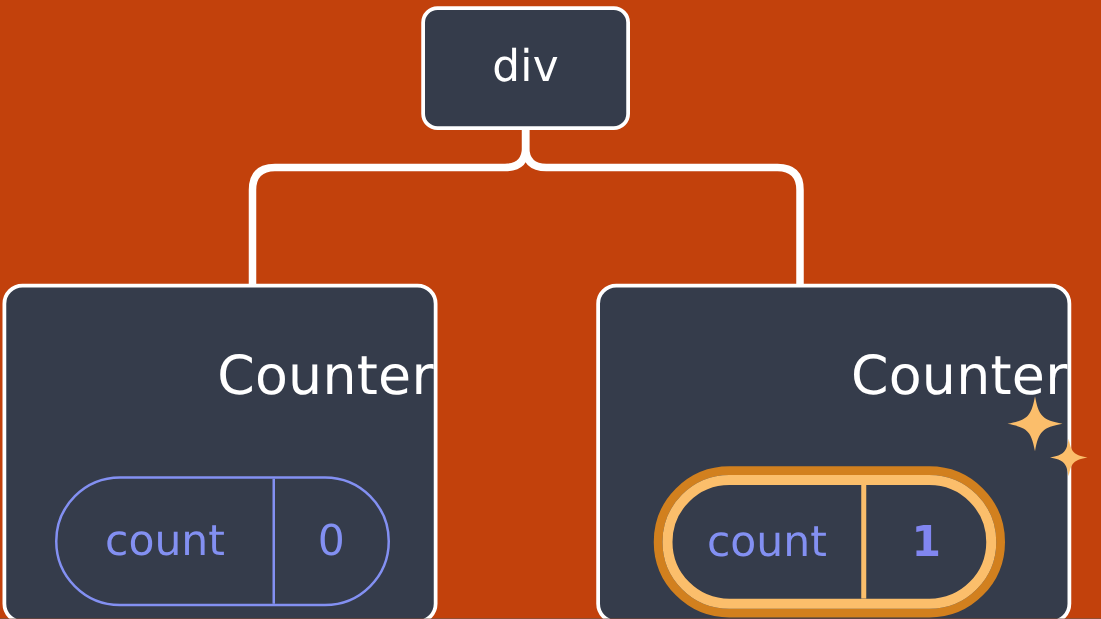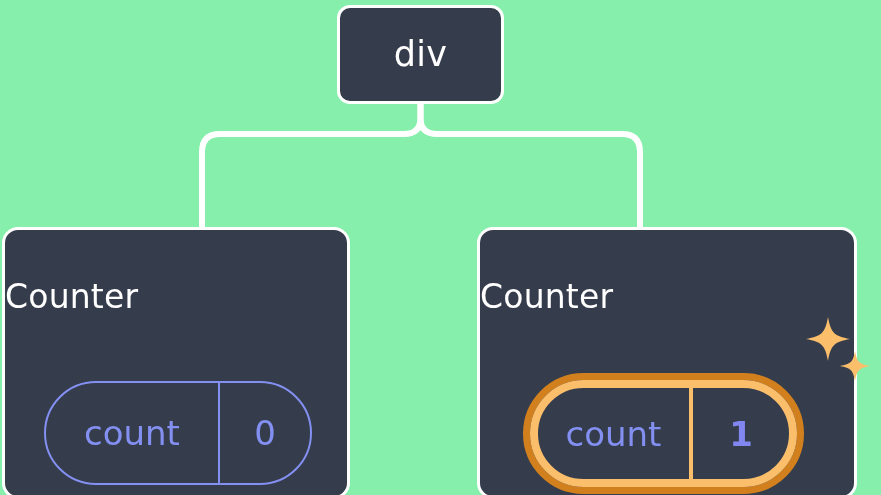--- a/index.html
+++ b/index.html
@@ -4,21 +4,21 @@
 <style>
   html, body {
     margin: 0;
     padding: 0;
     background: #4c6670;
   }
   #stage {
     position: relative;
     width: 881px;
     height: 495px;
-    background: #86efac;
+    background: #c2410c;
     overflow: hidden;
     font-family: "DejaVu Sans", "Liberation Sans", sans-serif;
   }
 
   
   #connectors {
     position: absolute;
     left: 0;
     top: 0;
     width: 881px;
@@ -58,23 +58,23 @@
     border-radius: 16px;
   }
   .counter-left  { left: 2px;   width: 348px; }
   .counter-right { left: 477px; width: 380px; }
 
   .counter-title {
     position: absolute;
     left: 0;
     right: 0;
     top: 50px;
-    text-align: left;
+    text-align: right;
     color: #ffffff;
-    font-size: 33px;
+    font-size: 43px;
     font-weight: 400;
     letter-spacing: 0.2px;
     line-height: 1;
   }
 
   
   .pill-wrap {
     position: absolute;
     display: flex;
     align-items: stretch;

